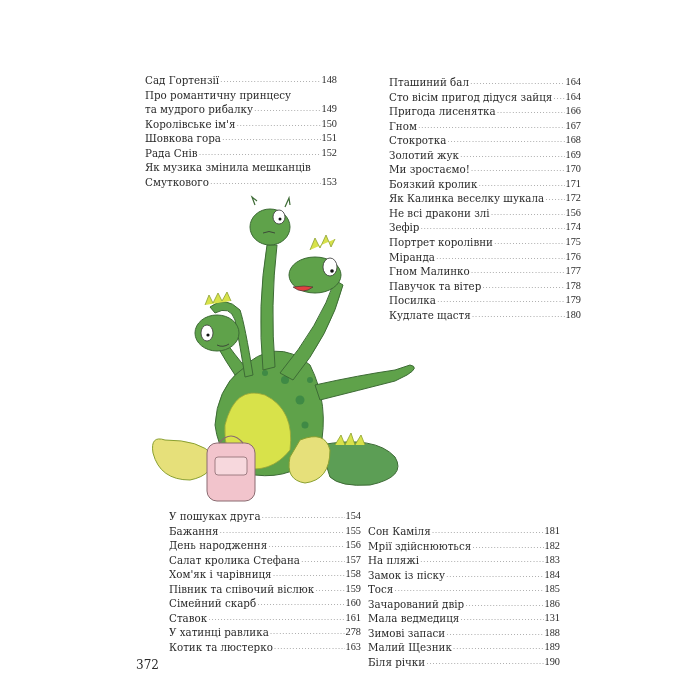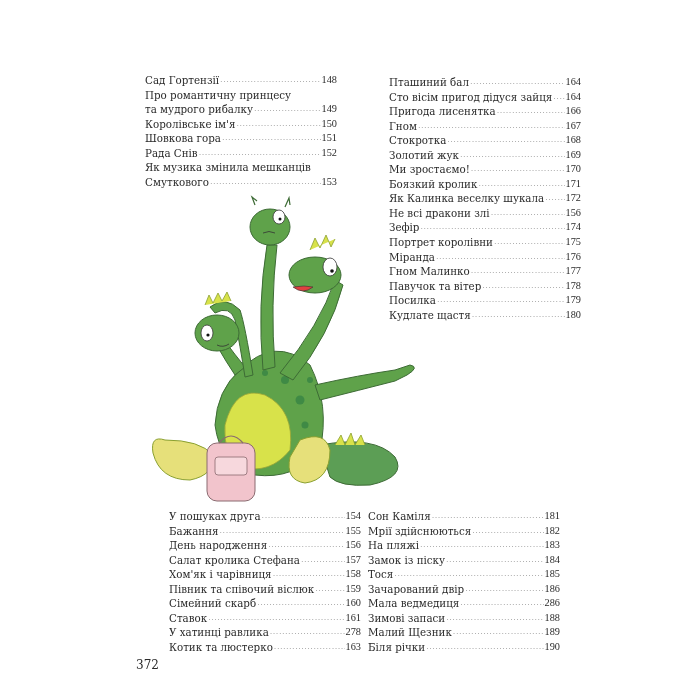--- a/index.html
+++ b/index.html
@@ -7,21 +7,21 @@
          font-family: "DejaVu Serif", serif; color: #2a2a2a; }
   .col { position: absolute; width: 192px; font-size: 10.3px; line-height: 14.55px; }
   .entry { display: flex; align-items: flex-start; white-space: nowrap; }
   .entry .t { flex: 0 0 auto; }
   .entry .d { flex: 1 1 auto; overflow: hidden; margin: 0 1px; color: #8a8a8a; letter-spacing: 0.5px; font-size: 8px; }
   .entry .d::before { content: "........................................................................................................................................"; }
   .entry .p { flex: 0 0 auto; font-family: Liberation Serif, serif; }
   #tl { left: 145px; top: 73px; }
   #tr { left: 368px; top: 75px; margin-left: 21px; }
   #bl { left: 145px; top: 509px; margin-left: 24px; }
-  #br { left: 368px; top: 509px; }
+  #br { left: 368px; top: 524px; }
   #pagenum { position: absolute; left: 136px; top: 658px; font-size: 12px; }
   #dragon { position: absolute; left: 145px; top: 195px; width: 285px; height: 315px; }
 </style>
 </head>
 <body>
 
 <div id="tl" class="col">
     <div class="entry">
       <span class="t">Сад Гортензії</span>
       <span class="d"></span>
@@ -225,21 +225,21 @@
       <span class="p">185</span>
     </div>
     <div class="entry">
       <span class="t">Зачарований двір</span>
       <span class="d"></span>
       <span class="p">186</span>
     </div>
     <div class="entry">
       <span class="t">Мала ведмедиця</span>
       <span class="d"></span>
-      <span class="p">286</span>
+      <span class="p">131</span>
     </div>
     <div class="entry">
       <span class="t">Зимові запаси</span>
       <span class="d"></span>
       <span class="p">188</span>
     </div>
     <div class="entry">
       <span class="t">Малий Щезник</span>
       <span class="d"></span>
       <span class="p">189</span>

